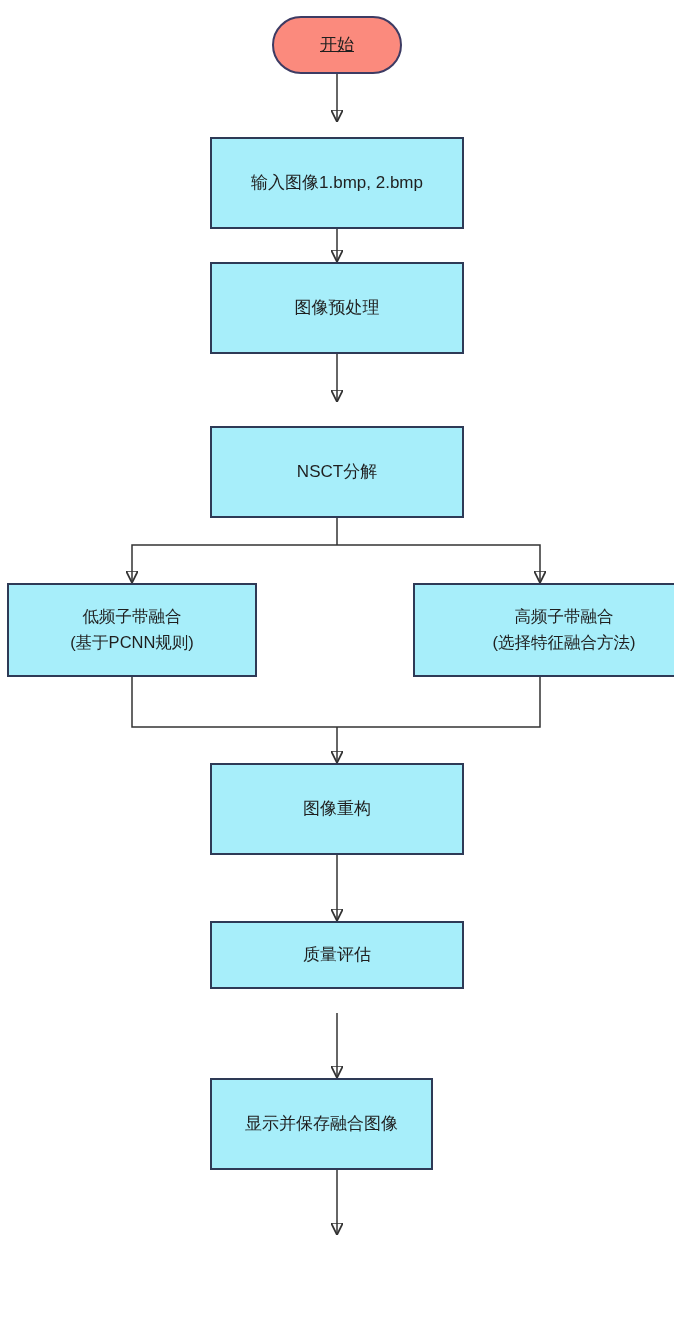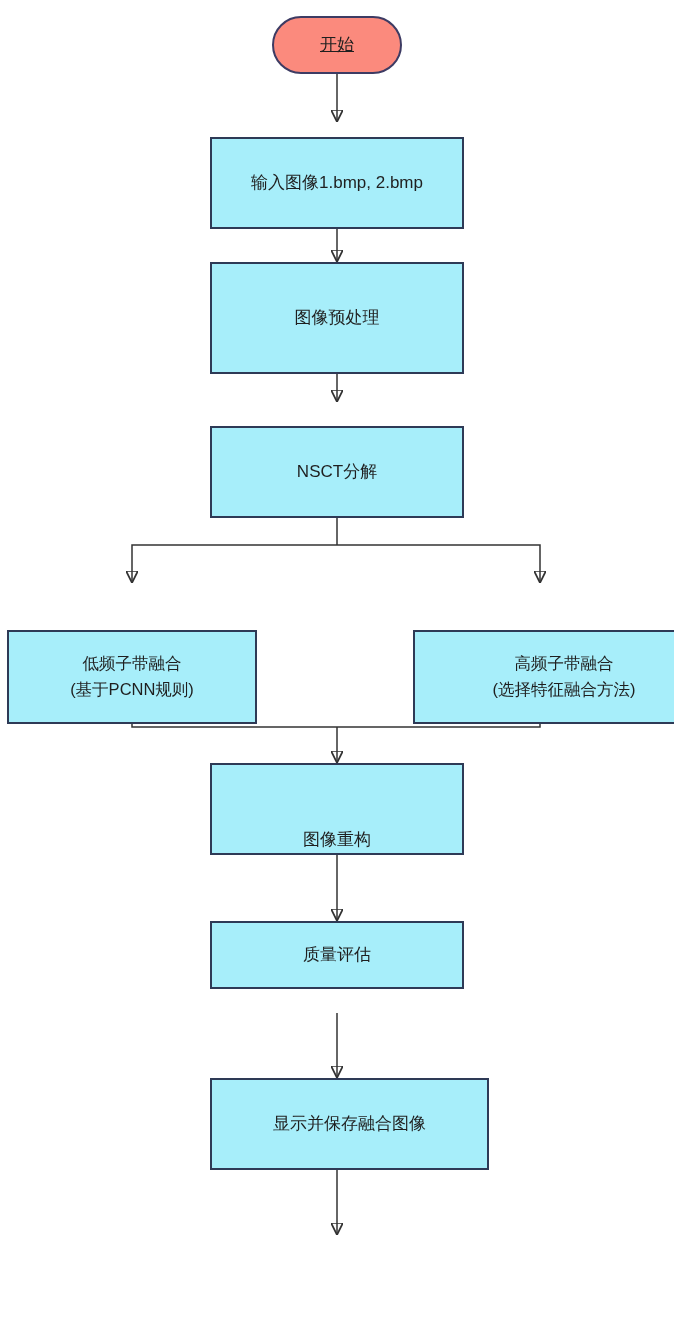--- a/index.html
+++ b/index.html
@@ -46,32 +46,32 @@
   }
   .process {
     background: var(--process-fill, #A7EEFA);
     border: 2px solid var(--process-border, #2E3A56);
   }
   .terminal {
     background: var(--terminal-fill, #FB8A7D);
     border: 2px solid var(--terminal-border, #3D3B63);
     text-decoration: underline;
   }
-  .two-line { font-size: 16.5px; margin-top: 47px; }
+  .two-line { font-size: 16.5px; }
 
   
   .n-start       { left: 272px; top: 16px;   width: 130px; height: 58px; border-radius: 29px; }
   .n-input       { left: 210px; top: 122px;  width: 254px; height: 92px; margin-top: 15px; }
-  .n-preprocess  { left: 210px; top: 262px;  width: 254px; height: 112px; text-align: center; }
+  .n-preprocess  { left: 210px; top: 262px;  width: 254px; height: 92px; text-align: center; }
   .n-nsct        { left: 210px; top: 402px;  width: 254px; height: 92px; margin-top: 24px; }
   .n-lowfreq     { left: 7px;   top: 583px;  width: 250px; height: 94px; }
   .n-highfreq    { left: 413px; top: 583px;  width: 302px; height: 94px; }
-  .n-reconstruct { left: 210px; top: 763px;  width: 254px; height: 92px; justify-content: flex-end; }
+  .n-reconstruct { left: 210px; top: 763px;  width: 254px; height: 92px; }
   .n-quality     { left: 210px; top: 921px;  width: 254px; height: 68px; }
-  .n-save        { left: 210px; top: 1078px; width: 279px; height: 92px; }
+  .n-save        { left: 210px; top: 1078px; width: 223px; height: 92px; }
   .n-end         { left: 272px; top: 1235px; width: 128px; height: 56px; border-radius: 28px; }
 </style>
 </head>
 <body>
 
 <div class="canvas">
 
   <svg class="wires" viewBox="0 0 674 1320" xmlns="http://www.w3.org/2000/svg">
     <defs>
       <marker id="arrow" viewBox="0 0 10 10" refX="8.5" refY="5" markerWidth="8" markerHeight="8" orient="auto-start-reverse">

